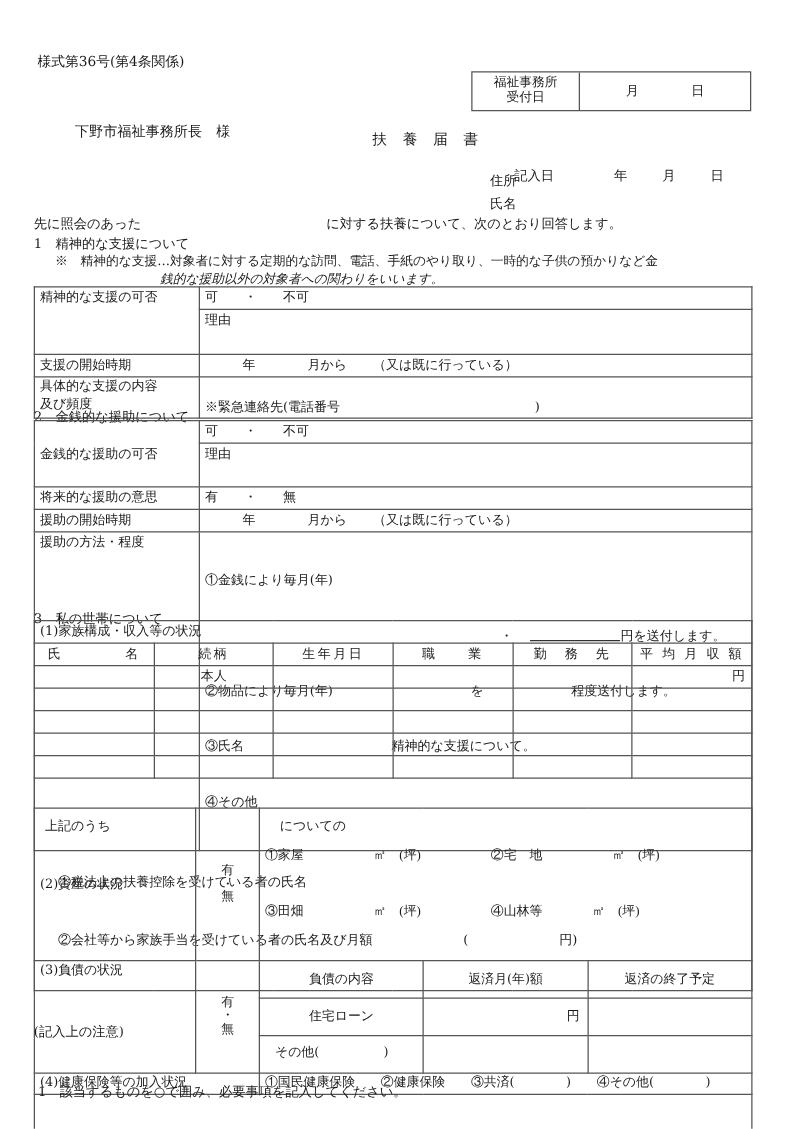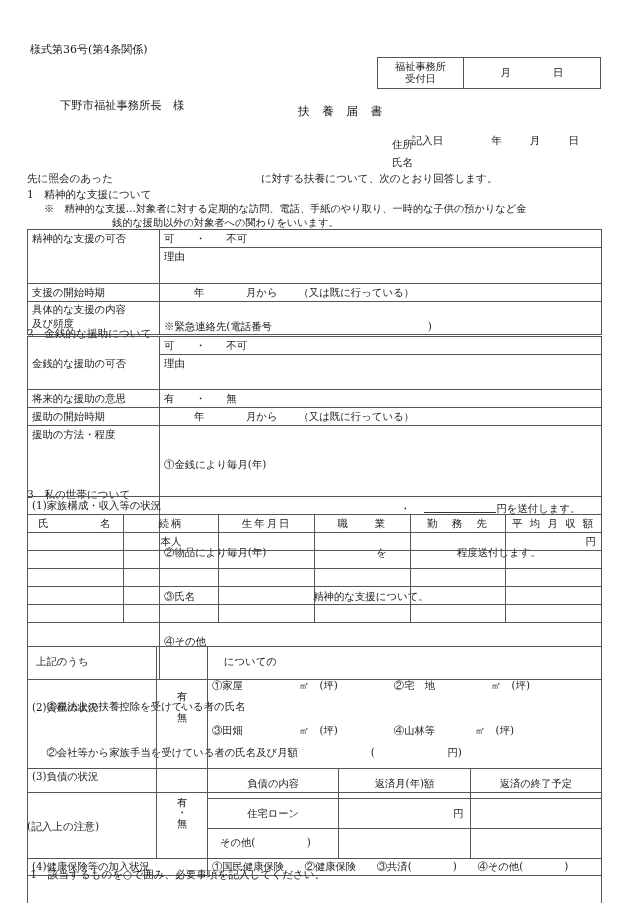--- a/index.html
+++ b/index.html
@@ -61,21 +61,21 @@
   }
   #reception-box .val .d { margin-left: 42px; }
 
   
   #intro-line { left: 27px; top: 172px; }
   #intro-line .gap { display: inline-block; width: 148px; }
 
   
   #sec1-heading { left: 27px; top: 188px; }
   #sec1-note1 { left: 44px; top: 202px; }
-  #sec1-note2 { left: 112px; top: 216px; }
+  #sec1-note2 { left: 128px; top: 216px; font-style: italic; }
   #sec2-heading { left: 27px; top: 327px; }
   #sec3-heading { left: 27px; top: 488px; }
 
   
   table.grid {
     position: absolute;
     border-collapse: collapse;
     table-layout: fixed;
   }
   table.grid td {
@@ -288,21 +288,21 @@
     <tbody>
         <tr>
       <td class="lab" style="width:120px;">(2)資産の状況</td>
       <td style="width:46px; padding:1px 2px;">
         <div class="vert-yn">
           <span>有</span>
           <span>・</span>
           <span>無</span>
         </div>
       </td>
-      <td colspan="3" style="line-height:1.45;">
+      <td colspan="3" style="line-height:1.45;font-family:Liberation Serif, serif;">
         <div><span>①家屋</span><span class="sp56"></span><span>㎡　(坪)</span><span class="sp56"></span><span>②宅　地</span><span class="sp56"></span><span>㎡　(坪)</span></div>
         <div><span>③田畑</span><span class="sp56"></span><span>㎡　(坪)</span><span class="sp56"></span><span>④山林等</span><span class="sp40"></span><span>㎡　(坪)</span></div>
       </td>
     </tr>
 
     <tr>
       <td class="lab" rowspan="3" style="vertical-align: top;">(3)負債の状況</td>
       <td rowspan="3" style="padding:1px 2px;">
         <div class="vert-yn">
           <span>有</span>

